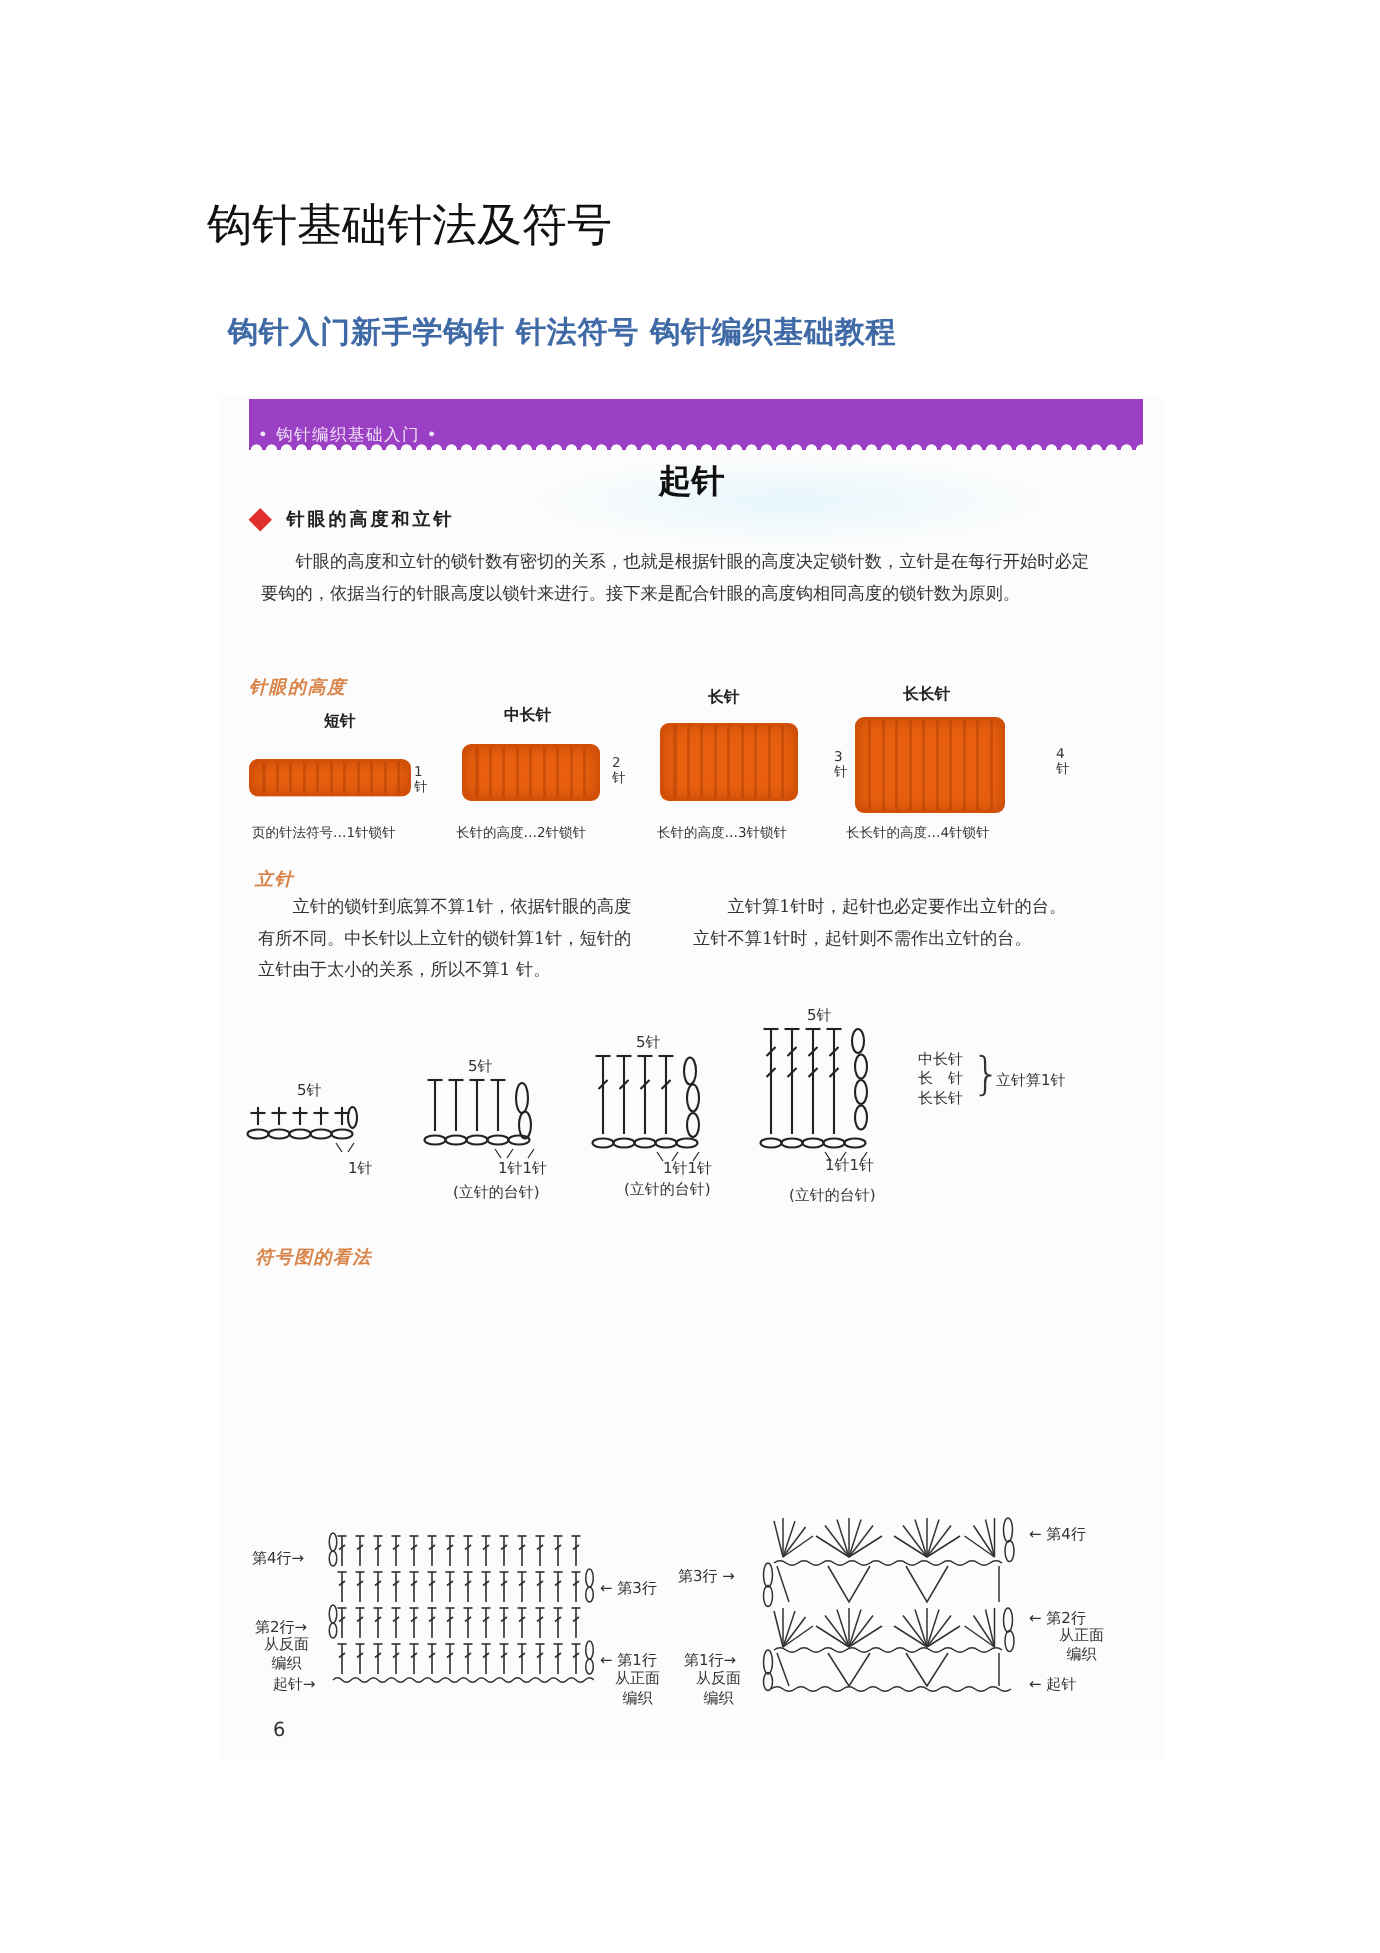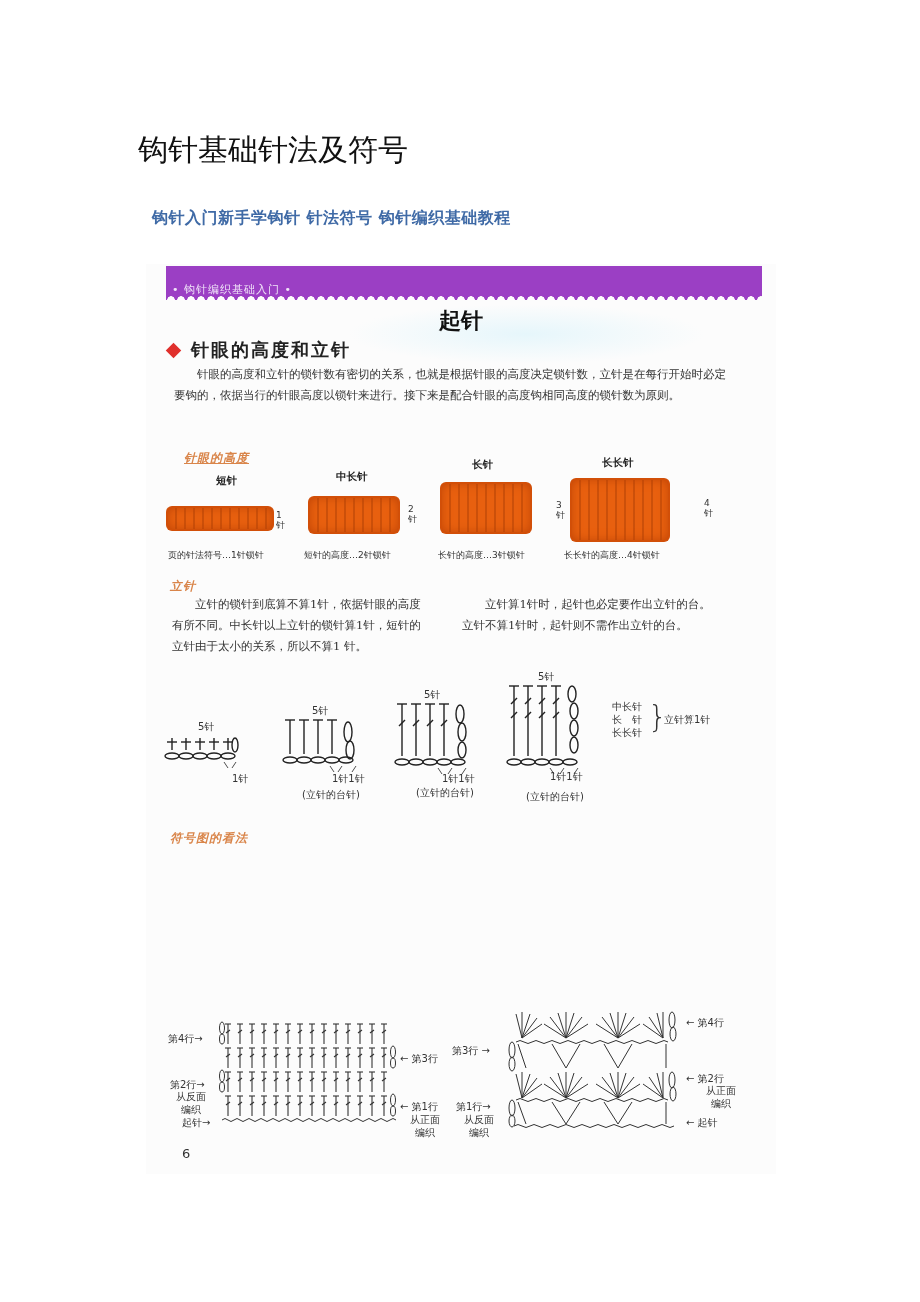--- a/index.html
+++ b/index.html
@@ -1,26 +1,26 @@
 <!DOCTYPE html>
 <html><head>
 <meta charset="utf-8">
 <style>
   html, body { margin:0; padding:0; background:#ffffff; }
   body { width:920px; height:1302px; position:relative; overflow:hidden; font-family:"DejaVu Sans", sans-serif; color:#222; }
   .doc-title { position:absolute; left:138px; top:130px; font-size:30px; color:#111; letter-spacing:0px; }
-  .doc-subtitle { position:absolute; left:152px; top:208px; font-size:16px; color:#3f6aa6; font-weight:bold; letter-spacing:0.5px; }
+  .doc-subtitle { position:absolute; left:152px; top:208px; font-size:20px; color:#3f6aa6; font-weight:bold; letter-spacing:0.5px; }
   .page { position:absolute; left:146px; top:264px; width:630px; height:910px; background:#fcfcfc; }
   .page-bg-glow { position:absolute; left:200px; top:40px; width:360px; height:60px; background:radial-gradient(ellipse at center, #e6f6fb 0%, rgba(255,255,255,0) 70%); }
   .banner { position:absolute; left:20px; top:2px; width:596px; height:30px; background:#9b3fc4; }
   .banner-scallop { position:absolute; left:20px; top:28px; width:596px; height:8px;
     background: radial-gradient(circle at 5px 8px, #fcfcfc 3.5px, #9b3fc4 4px) repeat-x; background-size:10px 8px; }
   .banner-text { position:absolute; left:26px; top:18px; font-size:11px; color:#f0e4f8; letter-spacing:1px; }
   .main-heading { position:absolute; left:0; width:630px; top:42px; text-align:center; font-size:22px; font-weight:bold; color:#111; }
-  .section-head { position:absolute; left:22px; top:74px; font-size:18px; font-weight:bold; color:#222; letter-spacing:2px; display:flex; align-items:center; }
+  .section-head { position:absolute; left:22px; top:74px; font-size:12px; font-weight:bold; color:#222; letter-spacing:2px; display:flex; align-items:center; }
   .diamond { width:11px; height:11px; background:#e0302c; transform:rotate(45deg); margin-right:12px; display:inline-block; }
   .para { position:absolute; font-family:"DejaVu Serif", serif; font-size:11.5px; line-height:21px; color:#333; }
   .para p { margin:0; text-indent:2em; }
   .sub-head { position:absolute; font-family:"DejaVu Serif", serif; font-size:12px; font-weight:bold; color:#d9854a; font-style:italic; letter-spacing:1px; }
   .swatch-label { position:absolute; font-size:10.5px; font-weight:bold; color:#222; }
   .swatch { position:absolute; background:#e8600f; border-radius:6px; box-shadow: inset 0 0 0 2px #d24f08, inset 0 0 12px #b84005;
     background-image: repeating-linear-gradient(90deg, rgba(150,50,0,0.35) 0 2px, rgba(0,0,0,0) 2px 9px); }
   .chain-note { position:absolute; font-size:9px; color:#333; line-height:10px; }
   .caption { position:absolute; font-size:9px; color:#333; }
   .diagram { position:absolute; }
@@ -43,35 +43,35 @@
 
   <div class="section-head">
     <span class="diamond"></span>
     <span>针眼的高度和立针</span>
   </div>
 
   <div class="para" style="left:28px; top:100px; width:560px;">
     <p>针眼的高度和立针的锁针数有密切的关系，也就是根据针眼的高度决定锁针数，立针是在每行开始时必定要钩的，依据当行的针眼高度以锁针来进行。接下来是配合针眼的高度钩相同高度的锁针数为原则。</p>
   </div>
 
-  <div class="sub-head" style="left:38px; top:186px;text-decoration:underline;">针眼的高度</div>
+  <div class="sub-head" style="left:20px; top:186px;">针眼的高度</div>
 
   <div class="swatch-label" style="left:50px; top:210px;margin-left:20px;">短针</div>
   <div class="swatch" style="left:20px; top:242px; width:108px; height:25px;"></div>
   <div class="chain-note" style="left:130px; top:246px;">
     <span>1</span><br><span>针</span>
   </div>
   <div class="caption" style="left:22px; top:285px;">页的针法符号…1针锁针</div>
 
   <div class="swatch-label" style="left:190px; top:206px;">中长针</div>
   <div class="swatch" style="left:162px; top:232px; width:92px; height:38px;"></div>
   <div class="chain-note" style="left:262px; top:240px;">
     <span>2</span><br><span>针</span>
   </div>
-  <div class="caption" style="left:158px; top:285px;">短针的高度…2针锁针</div>
+  <div class="caption" style="left:158px; top:285px;">长针的高度…2针锁针</div>
 
   <div class="swatch-label" style="left:326px; top:194px;">长针</div>
   <div class="swatch" style="left:294px; top:218px; width:92px; height:52px;"></div>
   <div class="chain-note" style="left:410px; top:236px;">
     <span>3</span><br><span>针</span>
   </div>
   <div class="caption" style="left:292px; top:285px;">长针的高度…3针锁针</div>
 
   <div class="swatch-label" style="left:456px; top:192px;">长长针</div>
   <div class="swatch" style="left:424px; top:214px; width:100px; height:64px;"></div>

